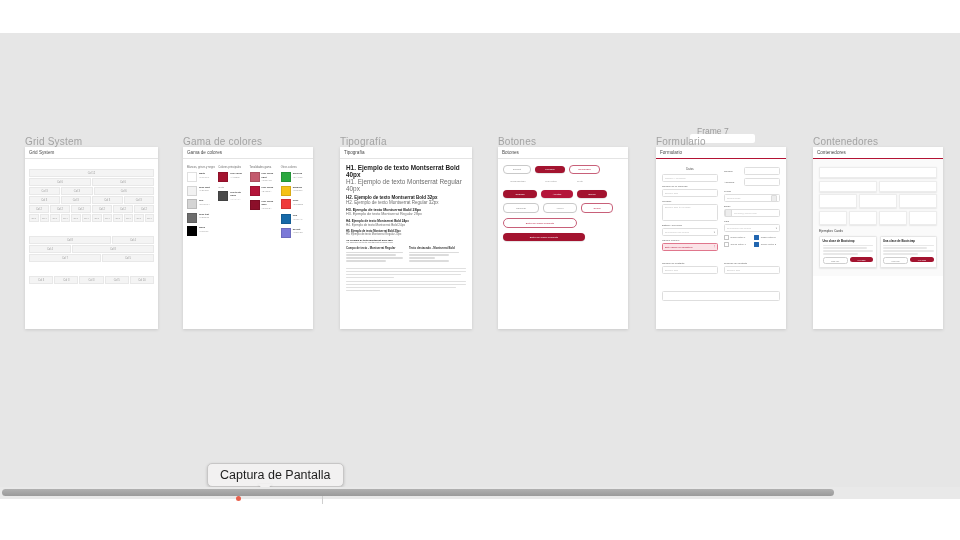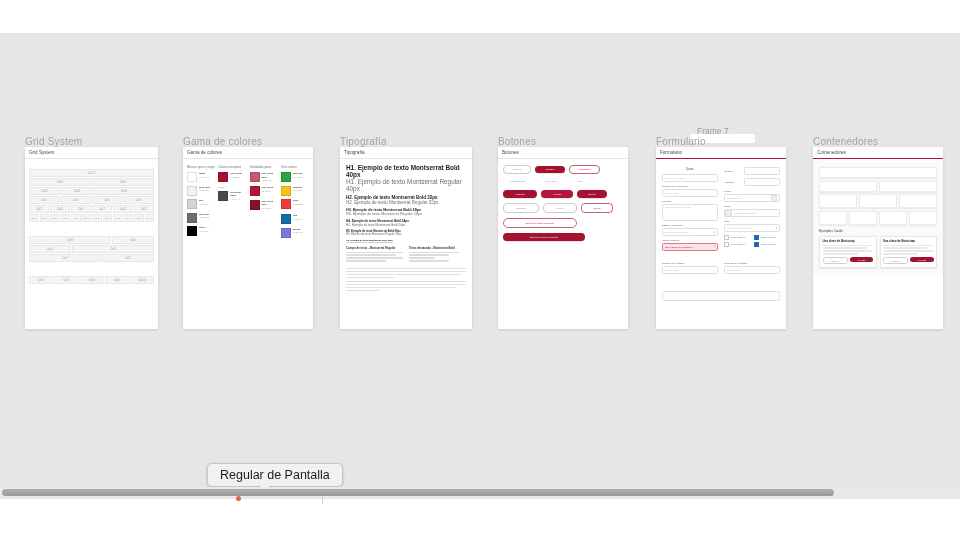--- a/index.html
+++ b/index.html
@@ -558,21 +558,21 @@
           <div class="pline s" style="background:#e8e8e8"></div>
           <div class="card-btns">
             <div class="cbtn o">Más info</div>
             <div class="cbtn f">Ver más</div>
           </div>
         </div>
       </div>
     </div>
   </div>
 
-  <div class="tooltip">Regular de Pantalla</div>
+  <div class="tooltip">Captura de Pantalla</div>
   <div class="tooltip-arrow"></div>
 
   <div class="scrollbar-track"></div>
   <div class="scrollbar-thumb"></div>
   <div class="dock-dot"></div>
   <div class="dock-sep"></div>
 
 </div>
 
 </body></html>

